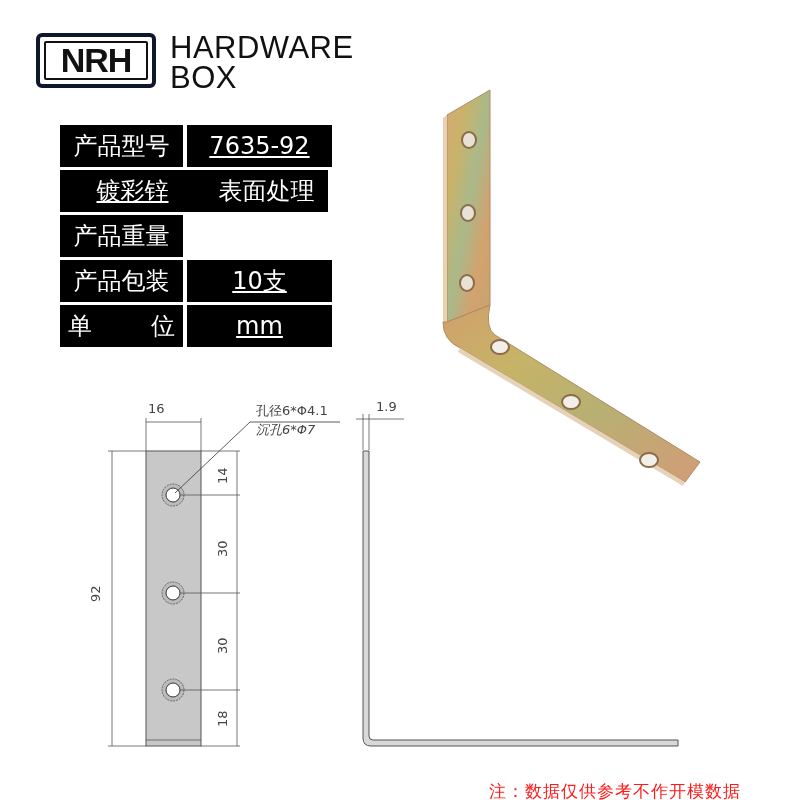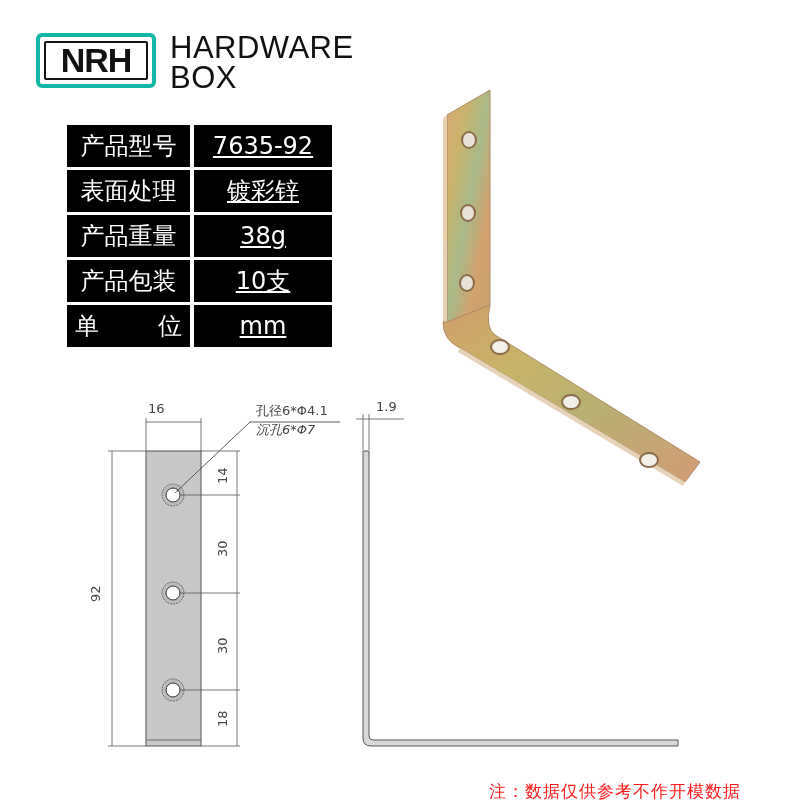--- a/index.html
+++ b/index.html
@@ -1,22 +1,22 @@
 <!DOCTYPE html>
 <html><head>
 <meta charset="utf-8">
 <style>
   html,body{margin:0;padding:0;background:#fff;}
   body{width:800px;height:800px;position:relative;overflow:hidden;font-family:"DejaVu Sans","Liberation Sans",sans-serif;}
   .abs{position:absolute;}
-  .logo-box{left:36px;top:33px;width:120px;height:55px;border:4px solid #14b8a6;border-radius:6px;box-sizing:border-box;padding-left:20px;}
+  .logo-box{left:36px;top:33px;width:120px;height:55px;border:4px solid #0f172a;border-radius:6px;box-sizing:border-box;padding-left:20px;}
   .logo-box-inner{position:absolute;left:4px;top:4px;right:4px;bottom:4px;border:2px solid #111;border-radius:2px;display:flex;align-items:center;justify-content:center;font-family:"Liberation Sans",sans-serif;font-weight:bold;font-size:34px;letter-spacing:-1px;color:#111;}
   .logo-text{left:170px;top:33px;font-family:"Liberation Sans",sans-serif;font-size:31px;line-height:30px;color:#111;letter-spacing:0.5px;}
   .spec-table{left:60px;top:125px;width:272px;}
-  .spec-row{display:flex;height:42px;margin-bottom:3px;margin-left:7px;}
+  .spec-row{display:flex;height:42px;margin-bottom:3px;}
   .spec-cell{background:#000;color:#fff;display:flex;align-items:center;justify-content:center;font-size:24px;}
   .spec-label{width:123px;margin-right:4px;}
   .spec-value{flex:1;text-decoration:underline;}
   .spec-label.spaced{justify-content:space-between;padding:0 8px;box-sizing:border-box;}
   .dim-text{font-size:13px;color:#444;font-family:"DejaVu Sans",sans-serif;}
   .note{left:489px;top:780px;color:#ff1a1a;font-size:17px;letter-spacing:1px;}
 </style>
 </head>
 <body>
 
@@ -27,26 +27,25 @@
   <div>HARDWARE</div>
   <div>BOX</div>
 </div>
 
 <div class="abs spec-table">
   <div class="spec-row">
     <div class="spec-cell spec-label">产品型号</div>
     <div class="spec-cell spec-value">7635-92</div>
   </div>
   <div class="spec-row">
+    <div class="spec-cell spec-value">镀彩锌</div>
     <div class="spec-cell spec-label">表面处理</div>
-    <div class="spec-cell spec-value">镀彩锌</div>
   </div>
   <div class="spec-row">
     <div class="spec-cell spec-label">产品重量</div>
-    <div class="spec-cell spec-value">38g</div>
   </div>
   <div class="spec-row">
     <div class="spec-cell spec-label">产品包装</div>
     <div class="spec-cell spec-value">10支</div>
   </div>
   <div class="spec-row">
     <div class="spec-cell spec-label spaced">
       <span>单</span>
       <span>位</span>
     </div>

